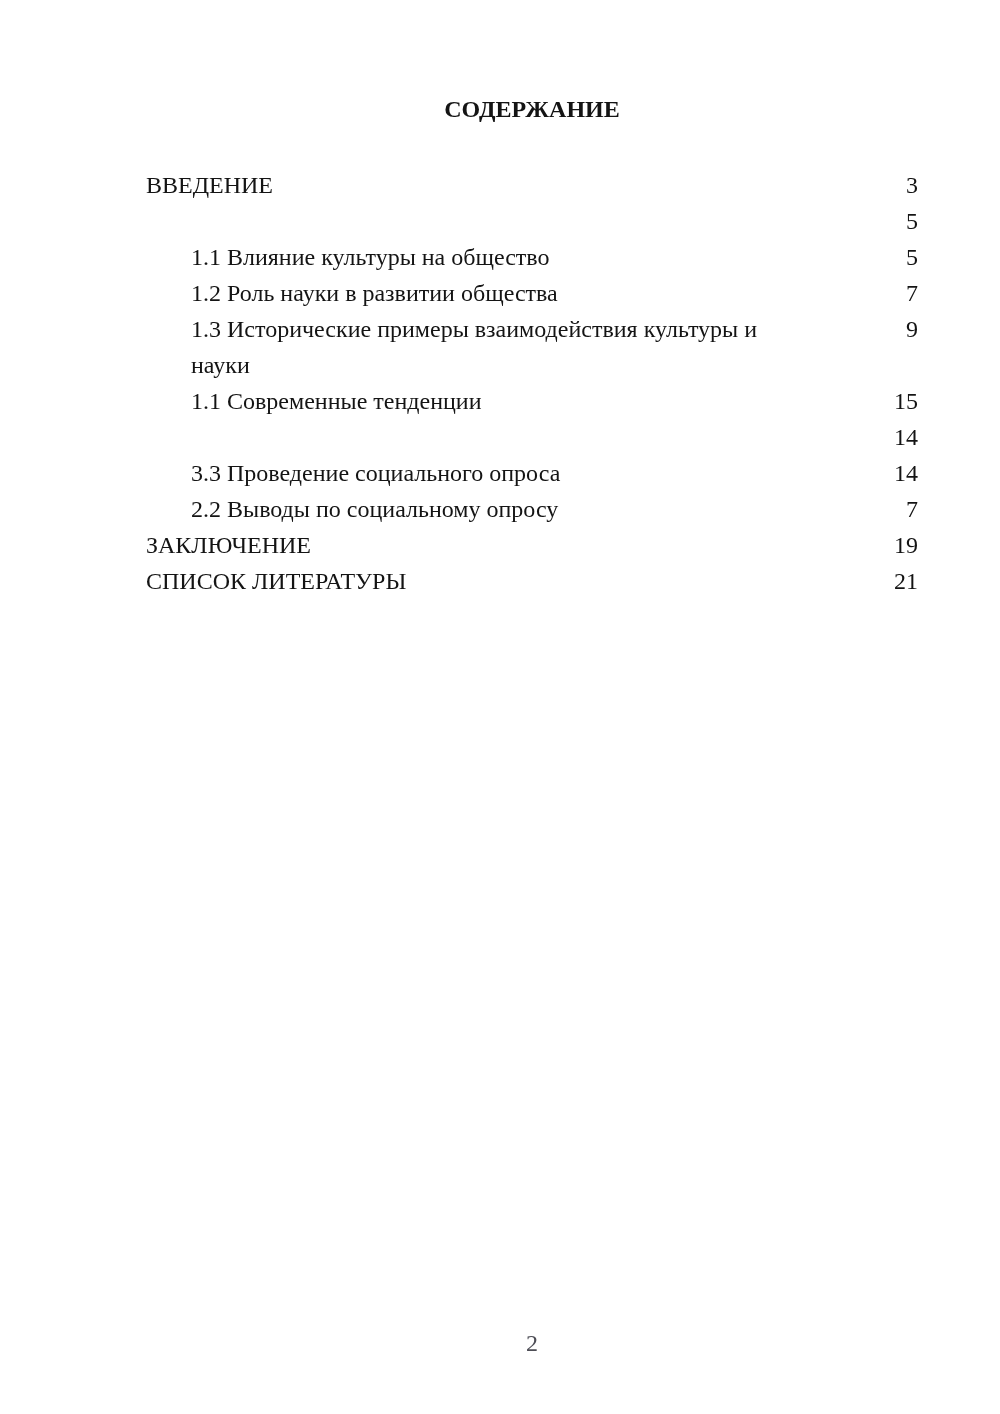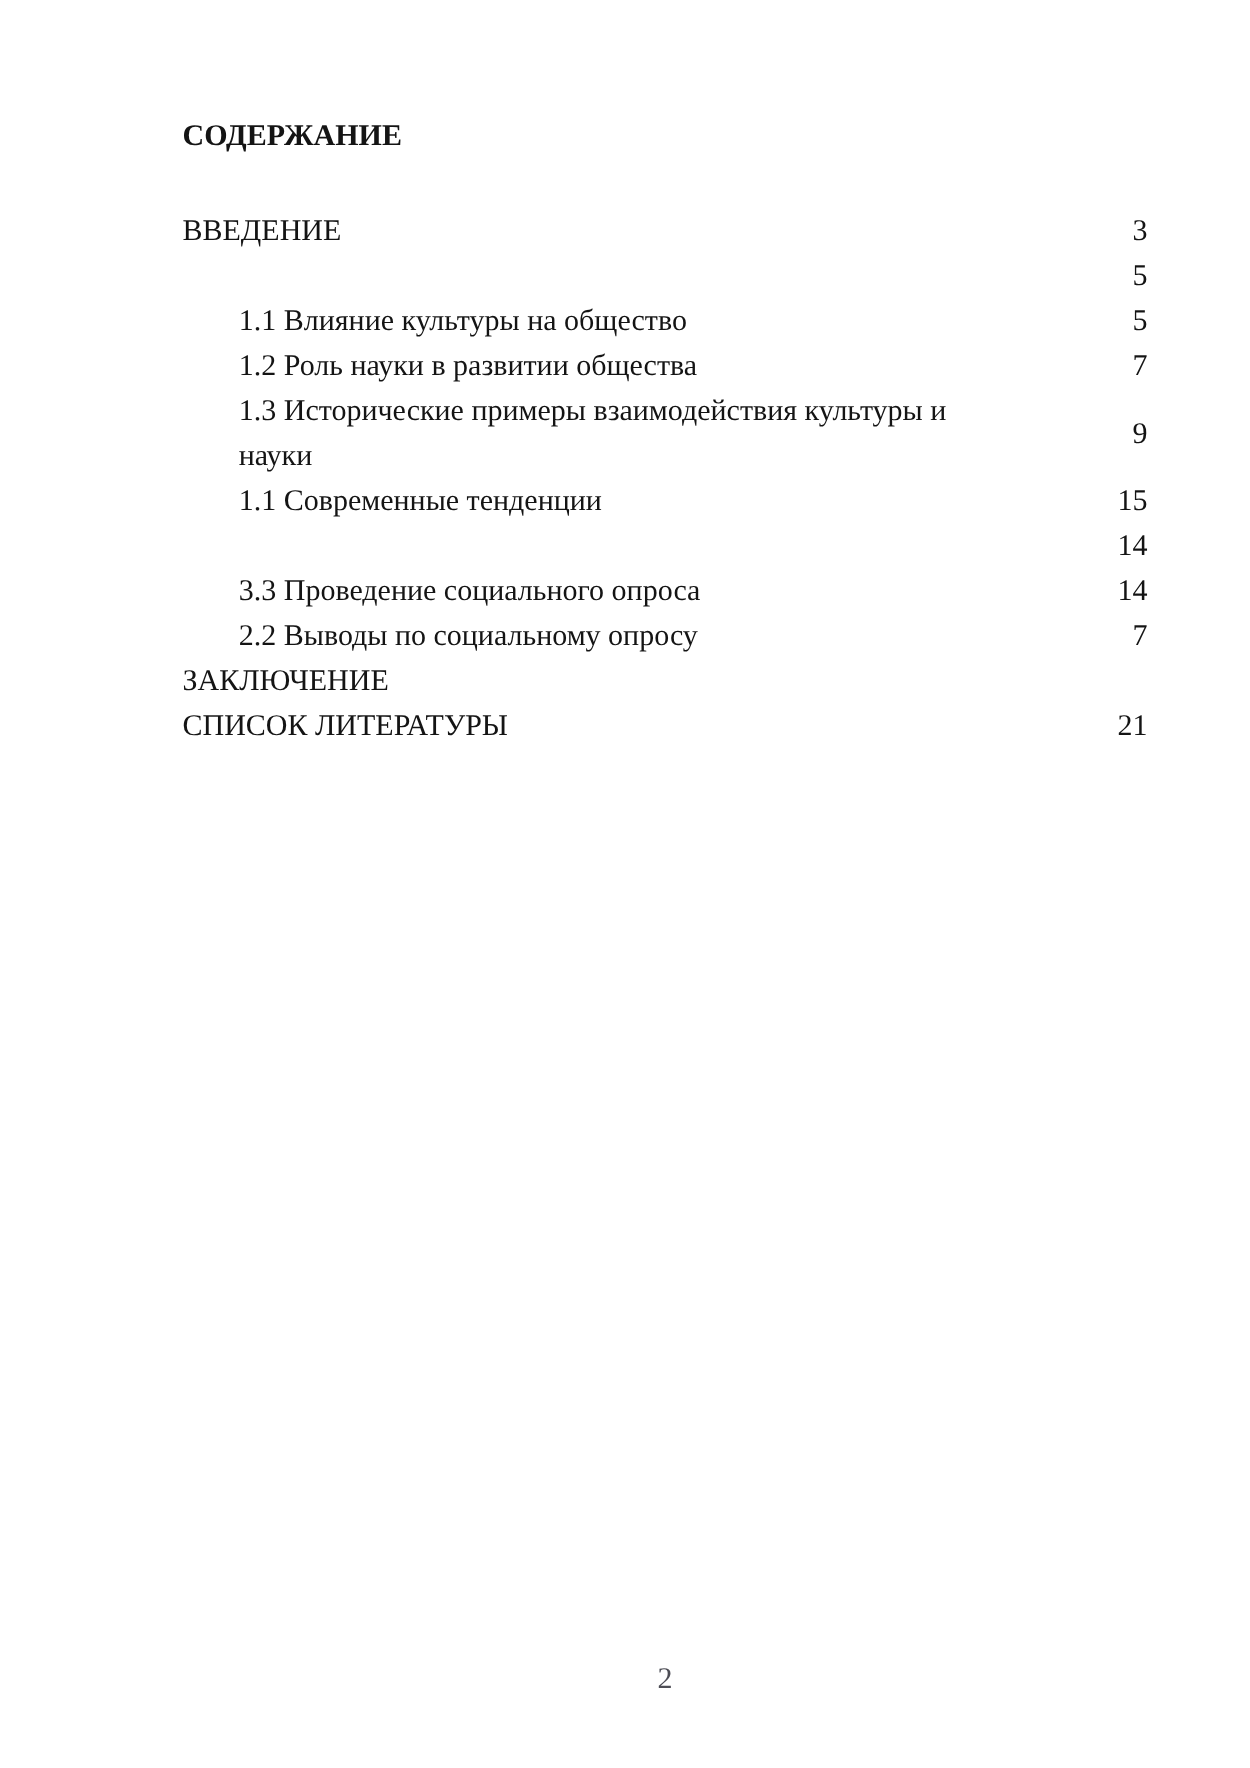--- a/index.html
+++ b/index.html
@@ -16,27 +16,28 @@
     position: absolute;
     left: 146px;
     top: 91px;
     width: 772px;
   }
   .doc-title {
     margin: 0;
     font-size: 24px;
     line-height: 36px;
     font-weight: 700;
+    text-align: center;
   }
   .toc {
     margin-top: 40px;
   }
   .toc-row {
     display: flex;
-    align-items: center;
+    align-items: flex-start;
     justify-content: space-between;
     font-size: 24px;
     line-height: 36px;
   }
   .toc-row .toc-label {
     flex: 0 1 auto;
     max-width: 612px;
   }
   .toc-row.level1 .toc-label {
     padding-left: 45px;
@@ -102,20 +103,21 @@
       <span class="toc-page">14</span>
     </div>
 
     <div class="toc-row level1">
       <span class="toc-label">2.2 Выводы по социальному опросу</span>
       <span class="toc-page">7</span>
     </div>
 
     <div class="toc-row level0">
       <span class="toc-label">ЗАКЛЮЧЕНИЕ</span>
+      <span class="toc-page">19</span>
     </div>
 
     <div class="toc-row level0">
       <span class="toc-label">СПИСОК ЛИТЕРАТУРЫ</span>
       <span class="toc-page">21</span>
     </div>
   </nav>
 
 </main>
 

